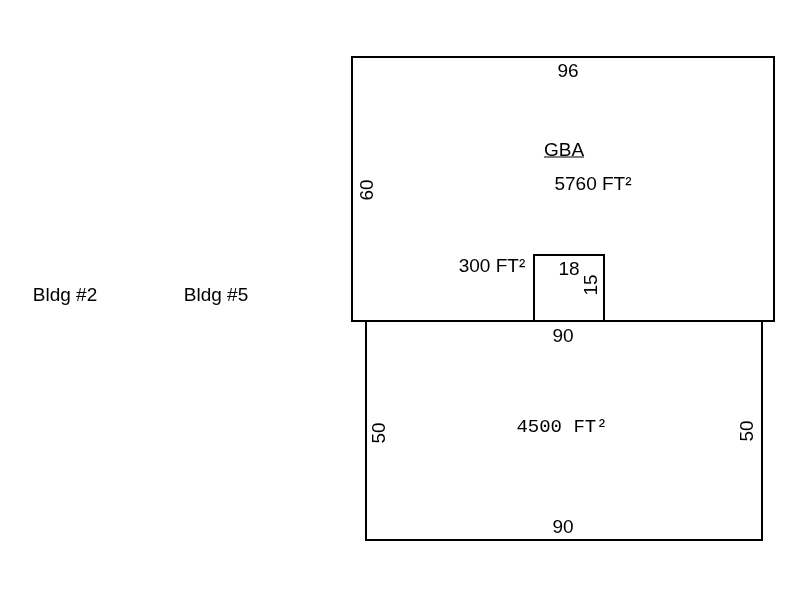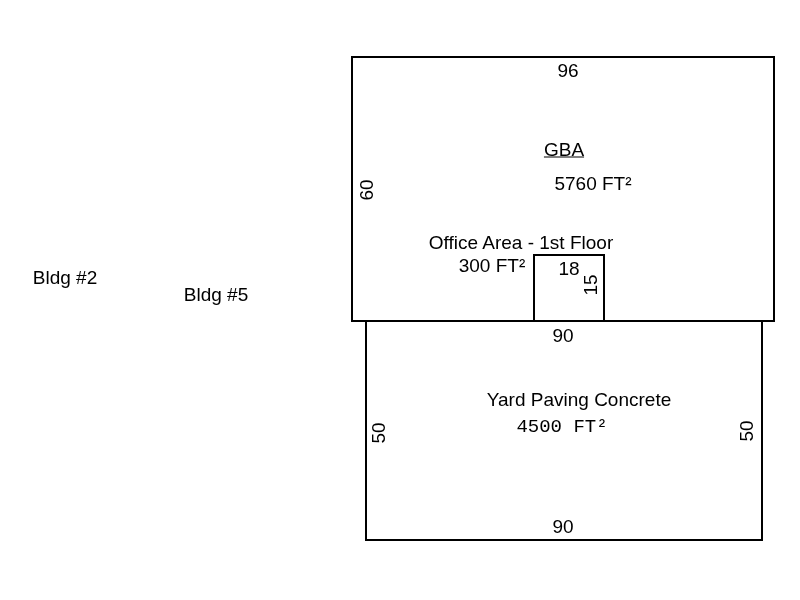--- a/index.html
+++ b/index.html
@@ -55,44 +55,42 @@
   .pos-office-title { left: 521px; top: 242px; }
   .pos-office-area  { left: 492px; top: 265px; }
   .pos-office-top   { left: 569px; top: 268px; }
   .pos-office-right { left: 590px; top: 285px; }
   .pos-yard-top     { left: 563px; top: 335px; }
   .pos-yard-title   { left: 579px; top: 399px; }
   .pos-yard-area    { left: 562px; top: 427px; font-family: Liberation Mono, monospace; }
   .pos-yard-left    { left: 378px; top: 433px; }
   .pos-yard-right   { left: 746px; top: 431px; }
   .pos-yard-bottom  { left: 563px; top: 526px; }
-  .pos-bldg2        { left: 65px;  top: 277px; }
+  .pos-bldg2        { left: 65px;  top: 294px; }
   .pos-bldg3        { left: 216px; top: 294px; }
 </style>
 </head>
 <body>
 
 <div class="canvas">
 
   <div class="shape gba-rect"></div>
   <div class="shape yard-rect"></div>
   <div class="shape office-rect"></div>
 
   <div class="lbl pos-gba-top">96</div>
   <div class="lbl vertical pos-gba-left">60</div>
   <div class="lbl pos-gba-title">GBA</div>
   <div class="lbl pos-gba-area">5760 FT²</div>
 
-  <div class="lbl pos-office-title">Office Area - 1st Floor</div>
   <div class="lbl pos-office-area">300 FT²</div>
   <div class="lbl pos-office-top">18</div>
   <div class="lbl vertical pos-office-right">15</div>
 
   <div class="lbl pos-yard-top">90</div>
-  <div class="lbl pos-yard-title">Yard Paving Concrete</div>
   <div class="lbl pos-yard-area">4500 FT²</div>
   <div class="lbl vertical pos-yard-left">50</div>
   <div class="lbl vertical pos-yard-right">50</div>
   <div class="lbl pos-yard-bottom">90</div>
 
   <div class="lbl pos-bldg2">Bldg #2</div>
   <div class="lbl pos-bldg3">Bldg #5</div>
 
 </div>
 

